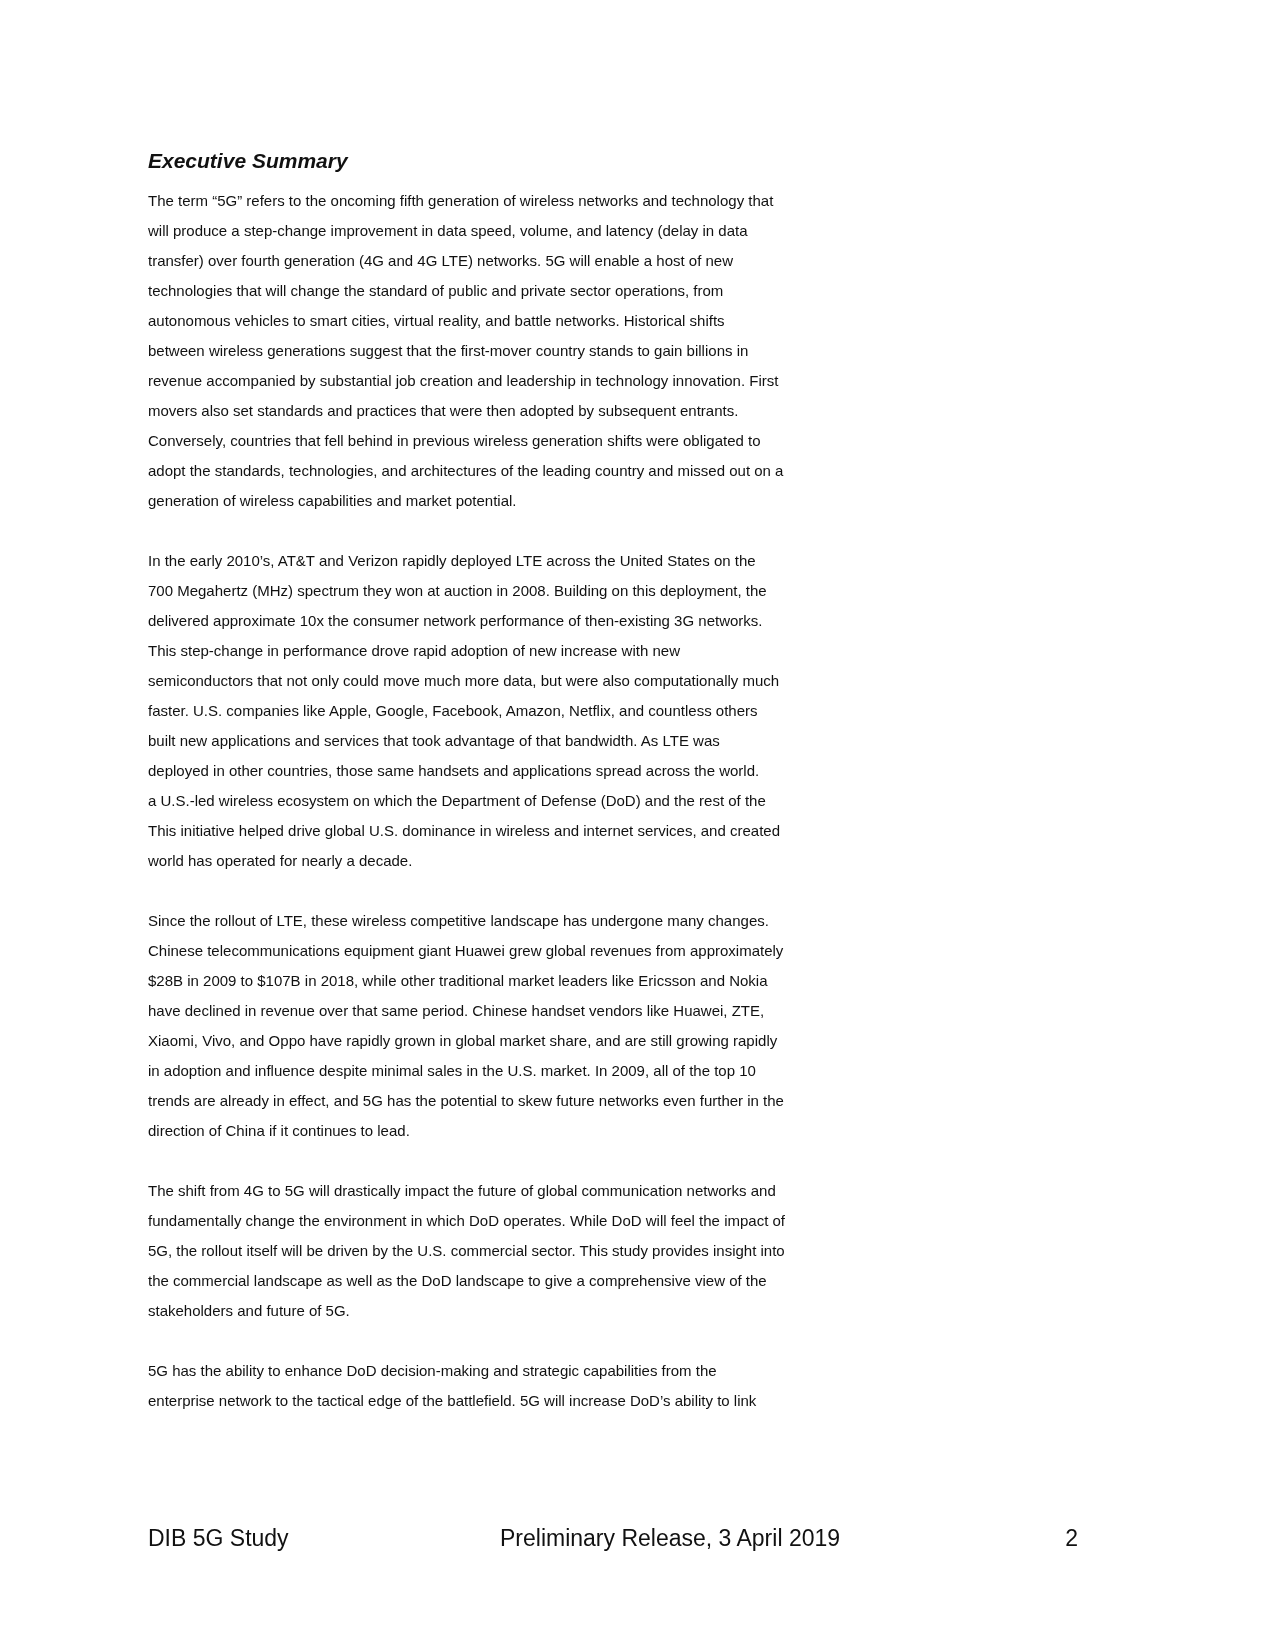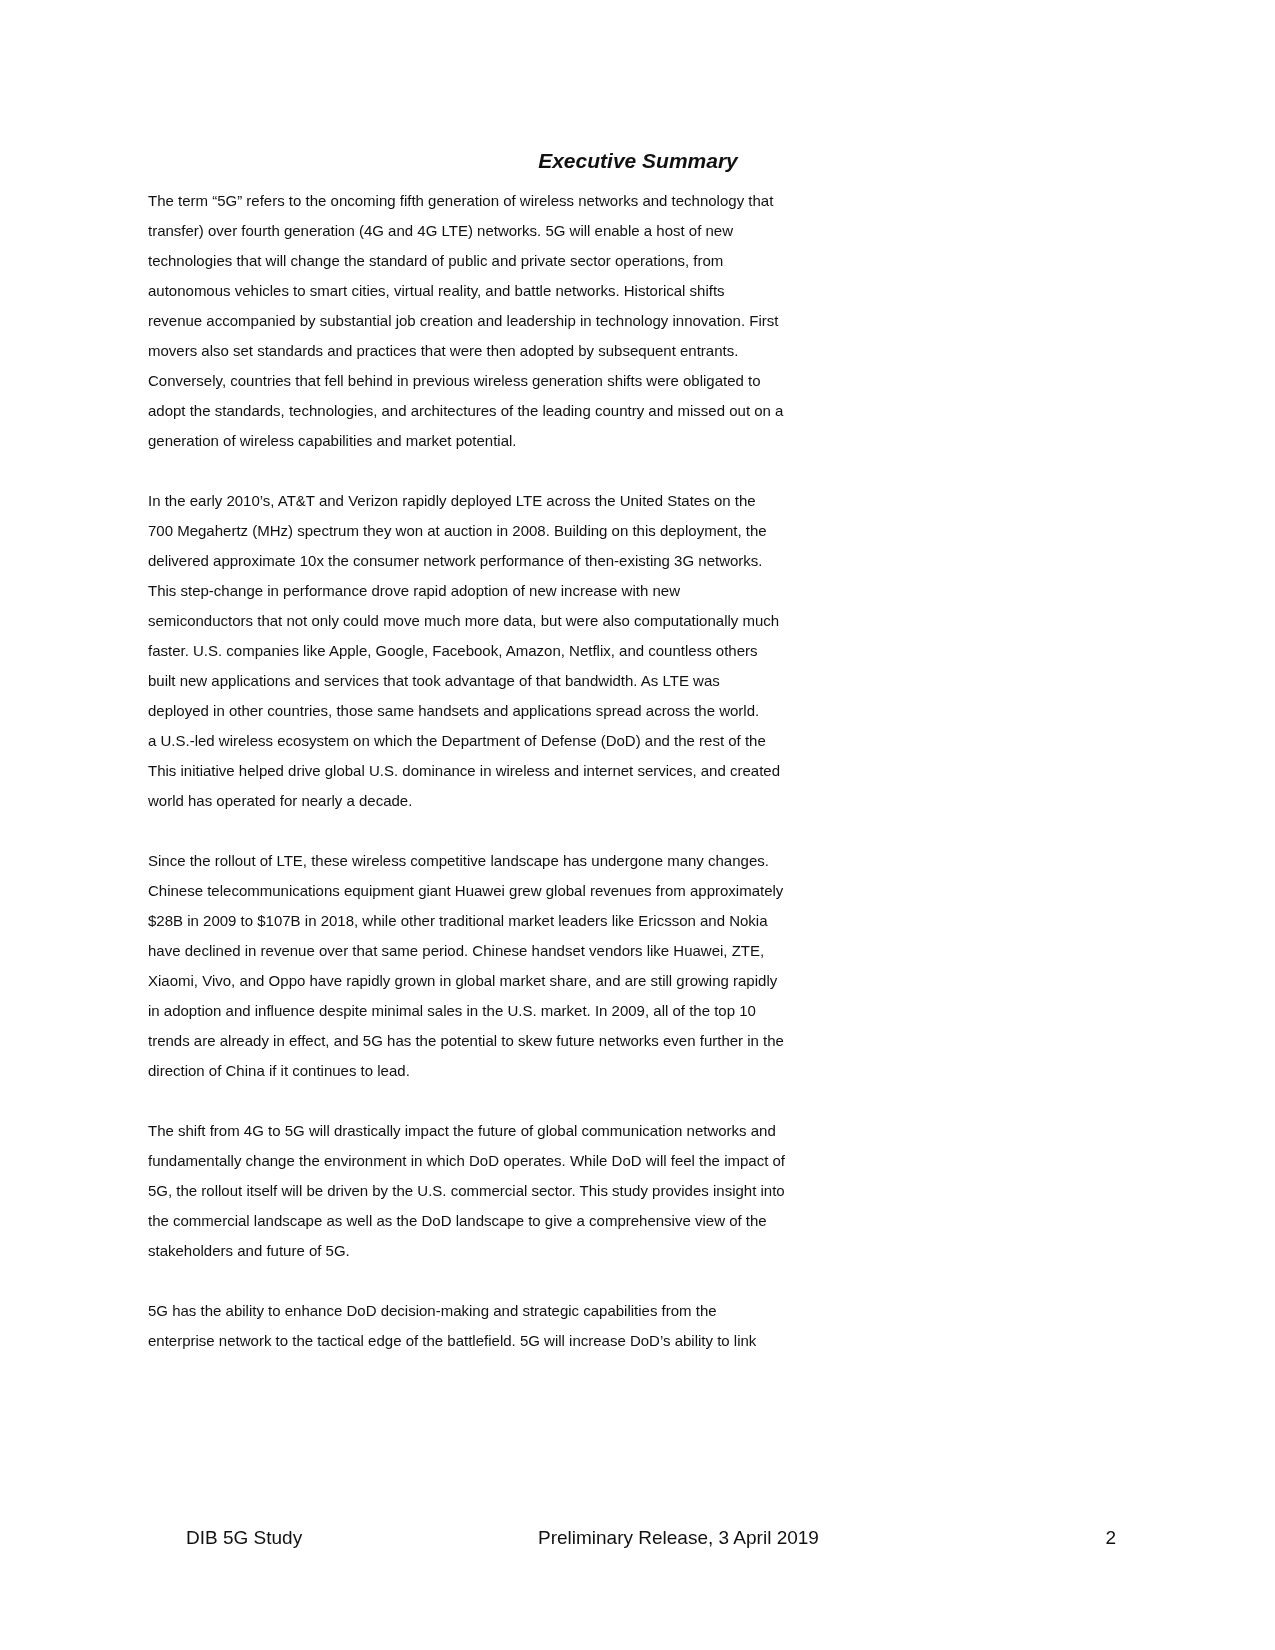--- a/index.html
+++ b/index.html
@@ -21,56 +21,56 @@
       top: 146px;
       width: 980px;
     }
     .heading {
       font-size: 21px;
       font-weight: bold;
       font-style: italic;
       line-height: 30px;
       margin: 0 0 10px 0;
       white-space: nowrap;
-      text-align: center;
     }
     .para {
       font-size: 15px;
       line-height: 30px;
       margin: 0 0 30px 0;
     }
     .line {
       display: block;
       white-space: nowrap;
     }
     .footer {
       position: absolute;
       left: 148px;
       top: 1523px;
       width: 930px;
       height: 30px;
-      font-size: 19px;
+      font-size: 23px;
       line-height: 30px;
-      margin-left: 38px;
     }
     .footer-left { position: absolute; left: 0; top: 0; white-space: nowrap; }
     .footer-center { position: absolute; left: 352px; top: 0; white-space: nowrap; text-align: center; }
     .footer-right { position: absolute; right: 0; top: 0; white-space: nowrap; }
   </style>
 </head>
 <body>
 
 <div class="page">
   <div class="heading">Executive Summary</div>
   <div id="paragraphs">
       <p class="para">
         <span class="line">The term “5G” refers to the oncoming fifth generation of wireless networks and technology that</span>
+        <span class="line">will produce a step-change improvement in data speed, volume, and latency (delay in data</span>
         <span class="line">transfer) over fourth generation (4G and 4G LTE) networks. 5G will enable a host of new</span>
         <span class="line">technologies that will change the standard of public and private sector operations, from</span>
         <span class="line">autonomous vehicles to smart cities, virtual reality, and battle networks. Historical shifts</span>
+        <span class="line">between wireless generations suggest that the first-mover country stands to gain billions in</span>
         <span class="line">revenue accompanied by substantial job creation and leadership in technology innovation. First</span>
         <span class="line">movers also set standards and practices that were then adopted by subsequent entrants.</span>
         <span class="line">Conversely, countries that fell behind in previous wireless generation shifts were obligated to</span>
         <span class="line">adopt the standards, technologies, and architectures of the leading country and missed out on a</span>
         <span class="line">generation of wireless capabilities and market potential.</span>
       </p>
       <p class="para">
         <span class="line">In the early 2010’s, AT&amp;T and Verizon rapidly deployed LTE across the United States on the</span>
         <span class="line">700 Megahertz (MHz) spectrum they won at auction in 2008. Building on this deployment, the</span>
         <span class="line">delivered approximate 10x the consumer network performance of then-existing 3G networks.</span>

